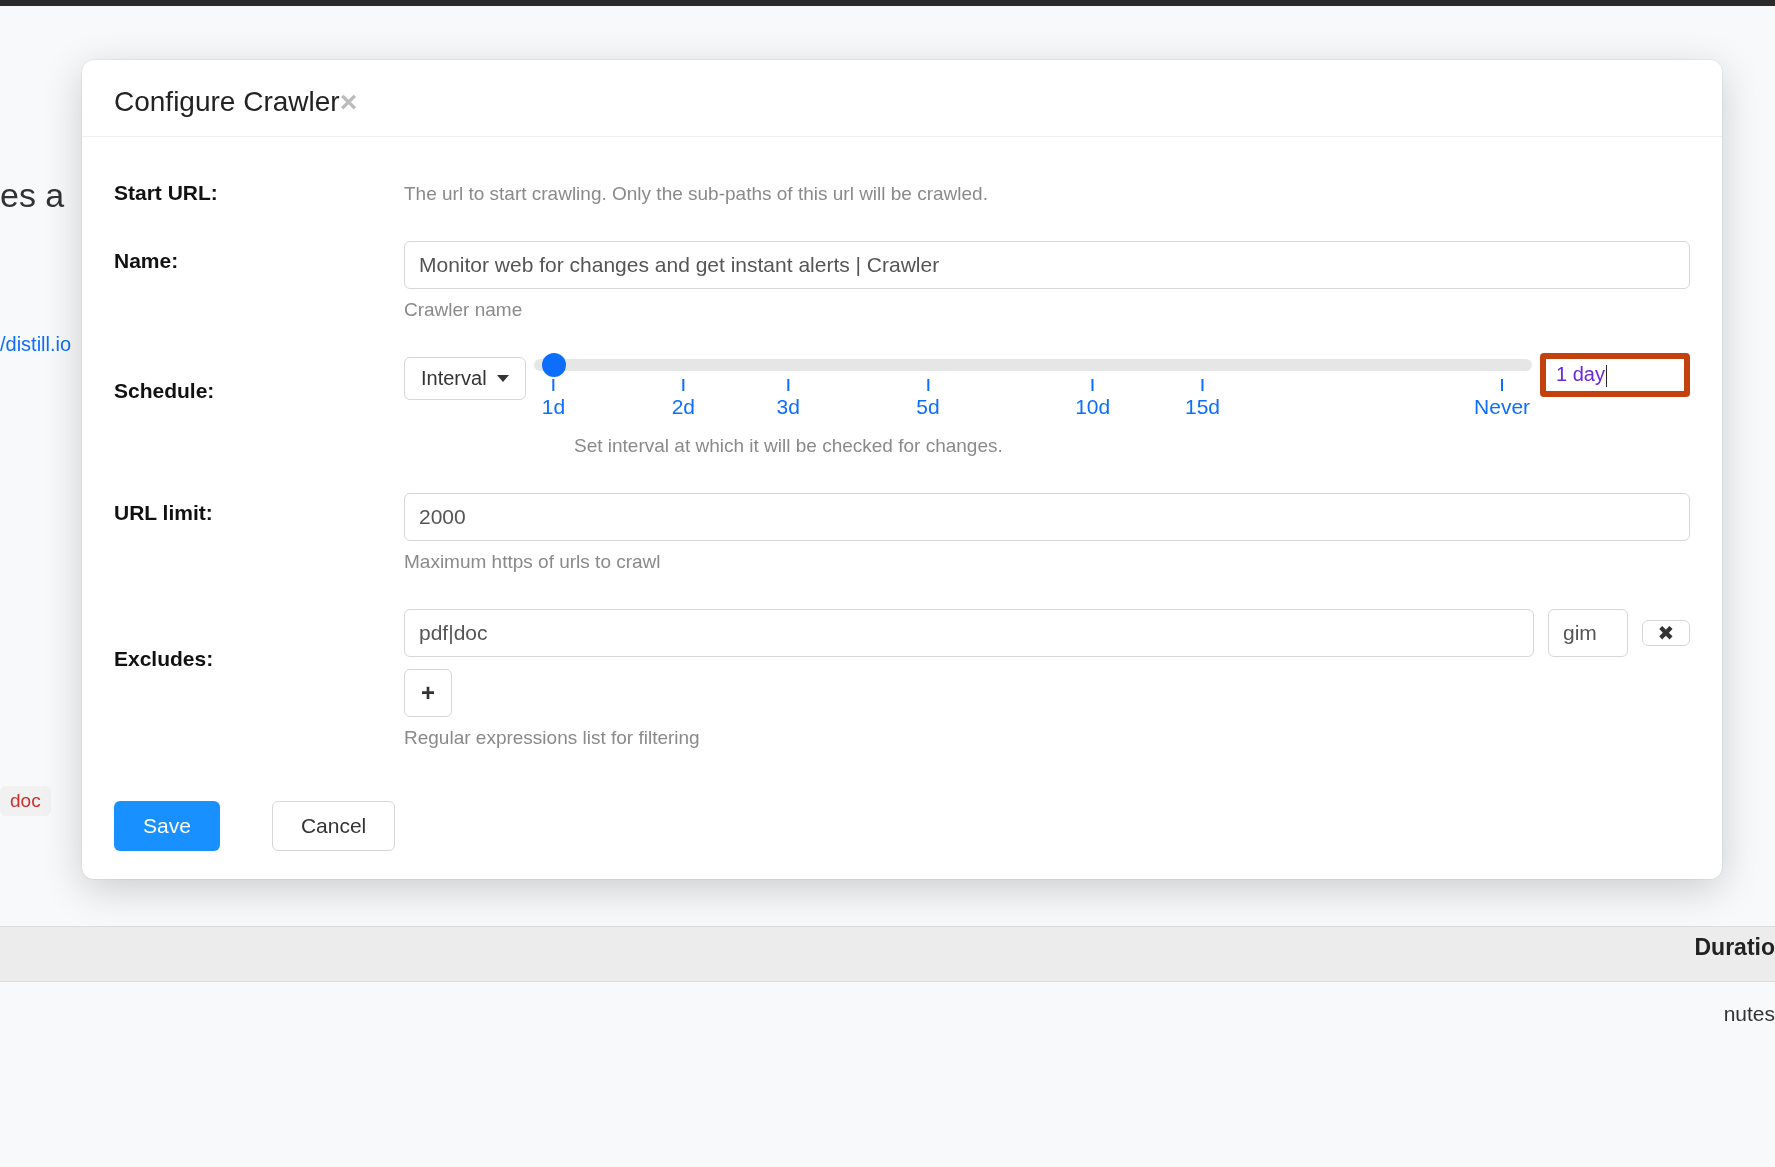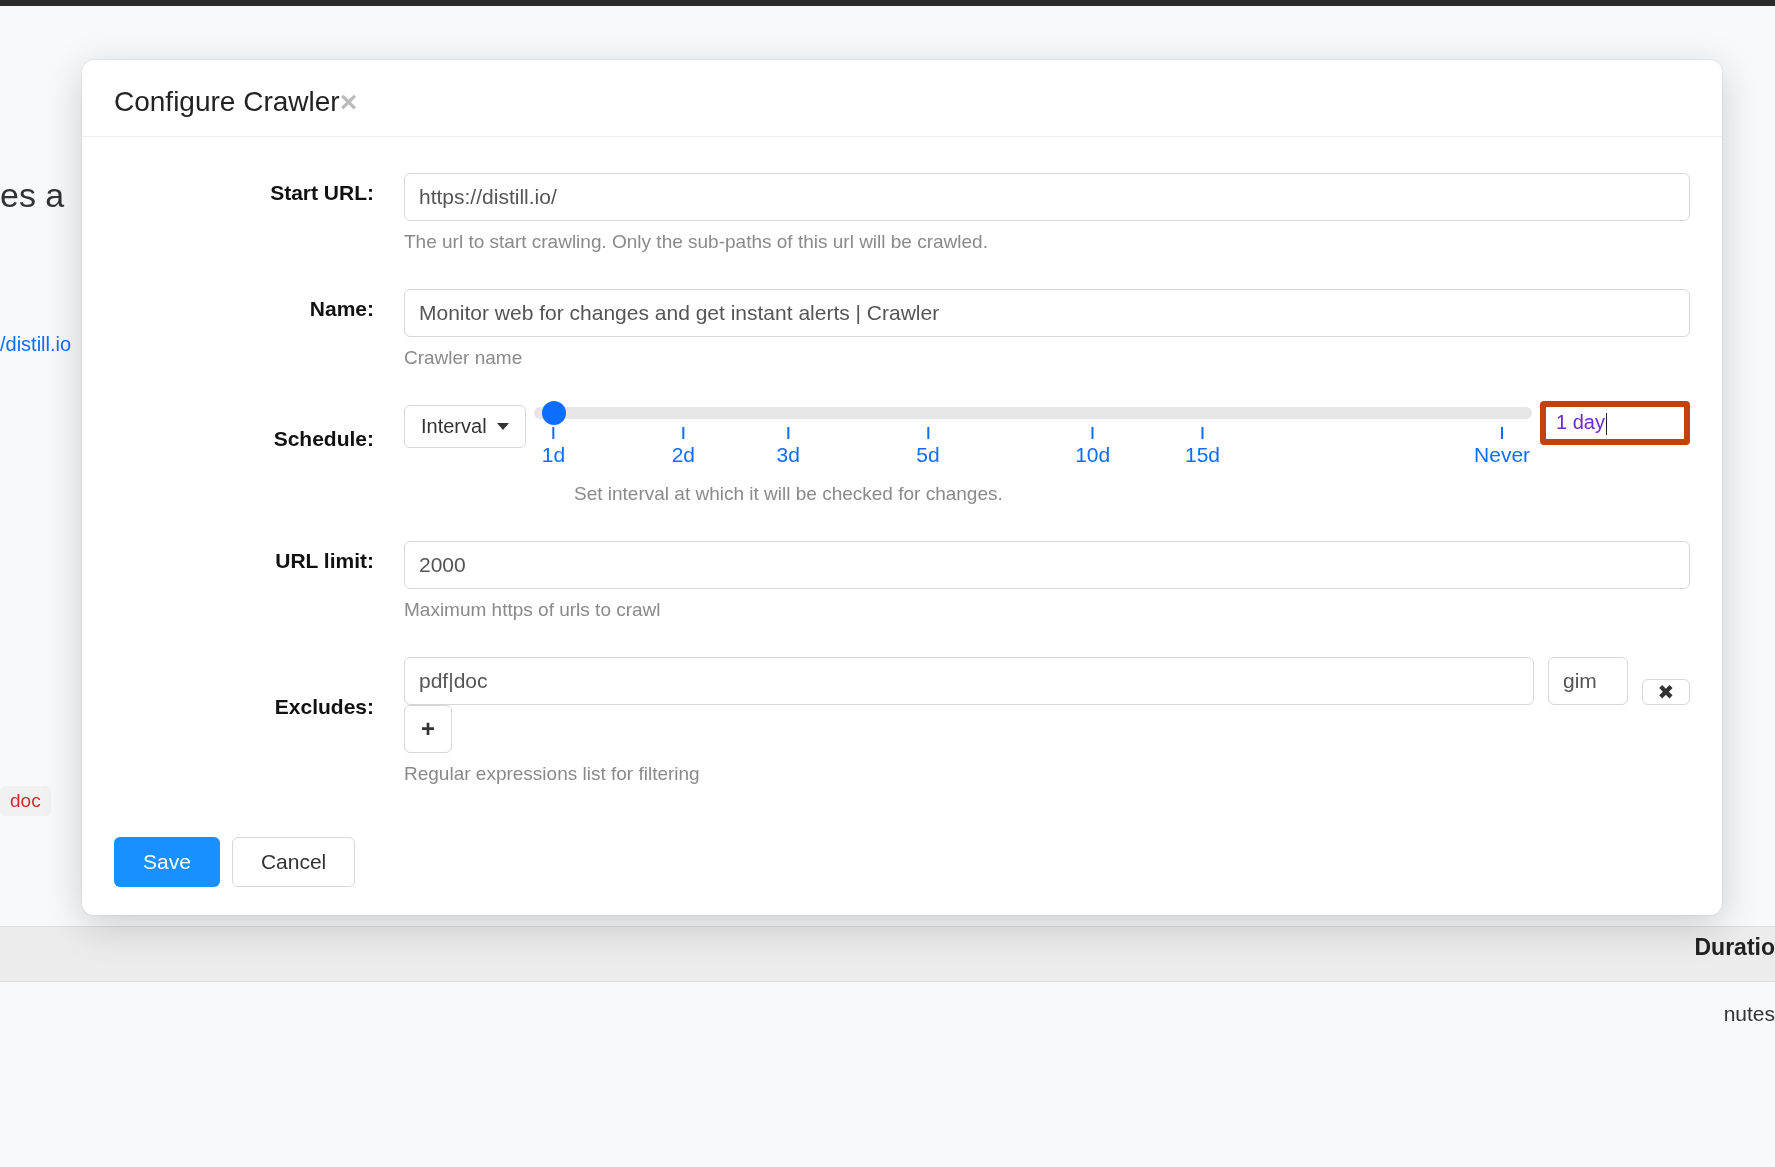--- a/index.html
+++ b/index.html
@@ -106,21 +106,20 @@
   .modal-body {
     padding: 36px 32px 24px 32px;
   }
   .form-row {
     display: flex;
     align-items: flex-start;
     margin-bottom: 36px;
   }
   .form-label {
     width: 290px;
-    text-align: right;
     padding-right: 30px;
     font-weight: 700;
     font-size: 21px;
     color: #111;
     padding-top: 8px;
   }
   .form-control-wrap {
     flex: 1;
   }
   .text-input {
@@ -218,21 +217,22 @@
     width:1px; height:22px;
     background:#222;
     vertical-align: middle;
     margin-left:1px;
   }
 
   
   .excl-row {
     display: flex;
     gap: 14px;
-    align-items: flex-end;
+    align-items: center;
+    margin-bottom: 12px;
   }
   .excl-main { flex: 1; }
   .excl-flags {
     width: 80px;
   }
   .icon-btn {
     border: 1px solid #d7d7d7;
     background: #fff;
     border-radius: 6px;
     width: 48px;
@@ -266,20 +266,21 @@
     border: 1px solid transparent;
   }
   .btn-primary {
     background: #1890ff;
     color: #fff;
   }
   .btn-default {
     background: #fff;
     color: #333;
     border: 1px solid #d7d7d7;
+    margin-left: 40px;
   }
 </style>
 </head>
 <body>
 
 <div class="page">
   <div class="topbar"></div>
 
   <div class="bg-content">
     <div class="bg-title">es a</div>
@@ -296,21 +297,20 @@
     <div class="modal-header">
       <div class="modal-title">Configure Crawler</div>
       <div class="close-x" title="Close">×</div>
     </div>
 
     <div class="modal-body">
 
       <div class="form-row">
         <div class="form-label">Start URL:</div>
         <div class="form-control-wrap">
-          <input class="text-input" type="text" value="https://distill.io/" style="">
           <div class="help">The url to start crawling. Only the sub-paths of this url will be crawled.</div>
         </div>
       </div>
 
       <div class="form-row">
         <div class="form-label">Name:</div>
         <div class="form-control-wrap">
           <input class="text-input" type="text" value="Monitor web for changes and get instant alerts | Crawler" style="">
           <div class="help">Crawler name</div>
         </div>

